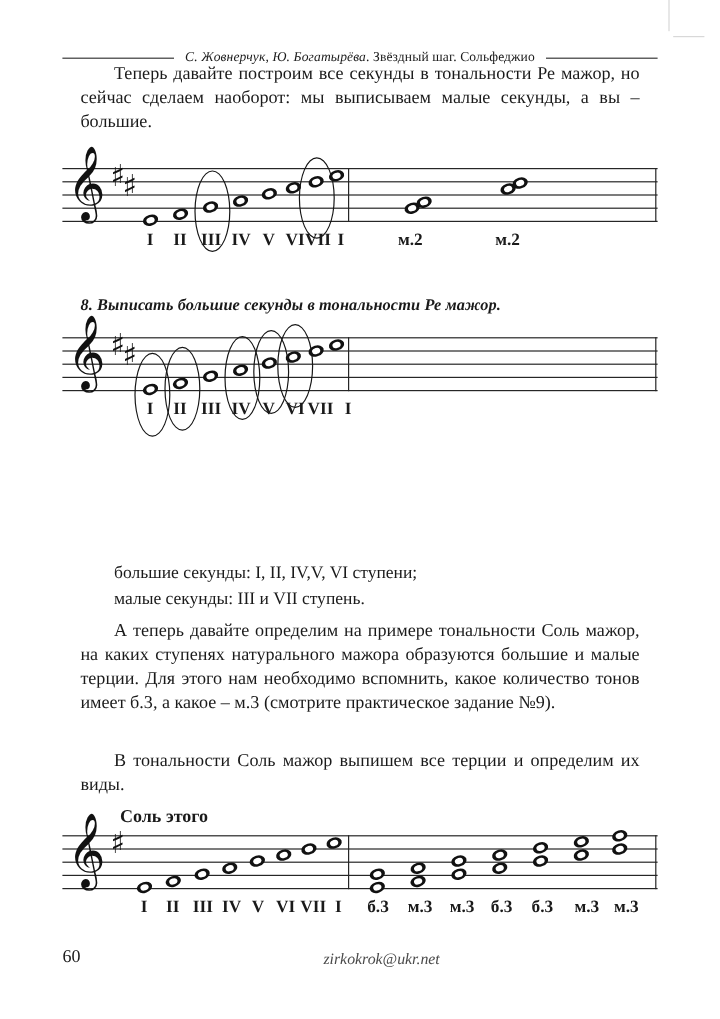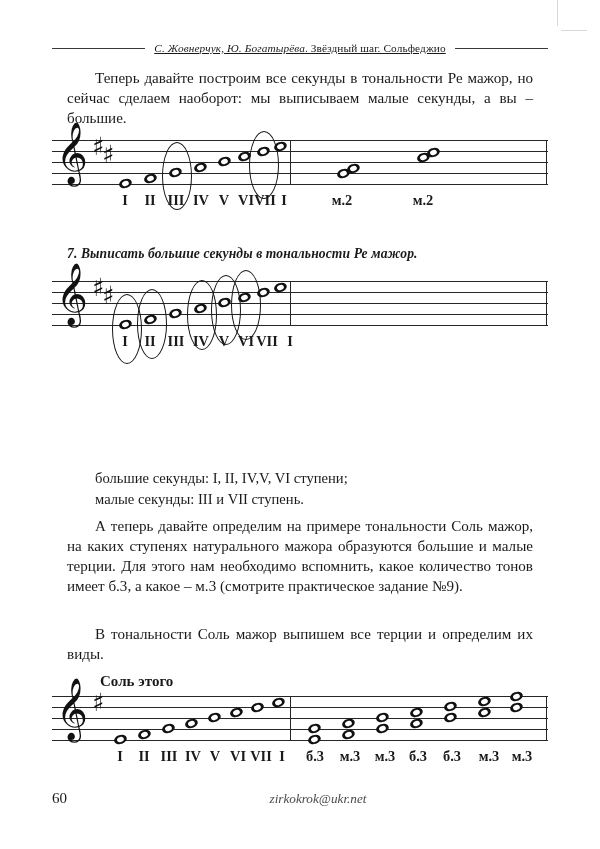--- a/index.html
+++ b/index.html
@@ -42,21 +42,20 @@
   }
   .runhead .rule {
     flex: 1 1 auto;
     height: 1px;
     background: #3a3a3a;
   }
   .runhead .rh-text {
     flex: 0 0 auto;
     font-style: italic;
     letter-spacing: .1px;
-    text-decoration: underline;
   }
   .runhead .rh-text .roman { font-style: normal; }
 
   
   .para {
     position: absolute;
     left: 67px;
     width: 466px;
     font-size: 15.1px;
     line-height: 1.33;
@@ -195,21 +194,21 @@
 
   <div class="crop v" style="left:557px; top:0;"></div>
   <div class="crop h" style="left:561px; top:30px;"></div>
 
   <div class="runhead">
     <div class="rule"></div>
     <div class="rh-text"><span>С. Жовнерчук, Ю. Богатырёва</span><span class="roman">. Звёздный шаг. Сольфеджио</span></div>
     <div class="rule"></div>
   </div>
 
-  <div class="para" style="top:68px;">Теперь давайте построим все секунды в тональности Ре мажор, но сейчас сделаем наоборот: мы выписываем малые секунды, а вы – большие.</div>
+  <div class="para" style="top:52px;">Теперь давайте построим все секунды в тональности Ре мажор, но сейчас сделаем наоборот: мы выписываем малые секунды, а вы – большие.</div>
 
   <div class="system" style="top:140px; width:496px; height:78px;">
     <div class="staff" style="width:496px; height:48px;">
       <div class="line" style="top:0px;   width:496px;"></div>
       <div class="line" style="top:11px;  width:496px;"></div>
       <div class="line" style="top:22px;  width:496px;"></div>
       <div class="line" style="top:33px;  width:496px;"></div>
       <div class="line" style="top:44px;  width:496px;"></div>
       <div class="barline" style="left:238px; top:0; height:45px;"></div>
       <div class="endbar" style="left:494px; top:0; height:45px;"></div>
@@ -243,21 +242,21 @@
       <span style="left:149px;">IV</span>
       <span style="left:172px;">V</span>
       <span style="left:194px;">VI</span>
       <span style="left:213px;">VII</span>
       <span style="left:232px;">I</span>
       <span style="left:290px;">м.2</span>
       <span style="left:371px;">м.2</span>
     </div>
   </div>
 
-  <div class="italic-task" style="top:246px;">7. Выписать большие секунды в тональности Ре мажор.</div>
+  <div class="italic-task" style="top:246px;">8. Выписать большие секунды в тональности Ре мажор.</div>
 
   <div class="system" style="top:281px; width:496px; height:85px;">
     <div class="staff" style="width:496px; height:48px;">
       <div class="line" style="top:0px;  width:496px;"></div>
       <div class="line" style="top:11px; width:496px;"></div>
       <div class="line" style="top:22px; width:496px;"></div>
       <div class="line" style="top:33px; width:496px;"></div>
       <div class="line" style="top:44px; width:496px;"></div>
       <div class="barline" style="left:238px; top:0; height:45px;"></div>
       <div class="endbar" style="left:494px; top:0; height:45px;"></div>

